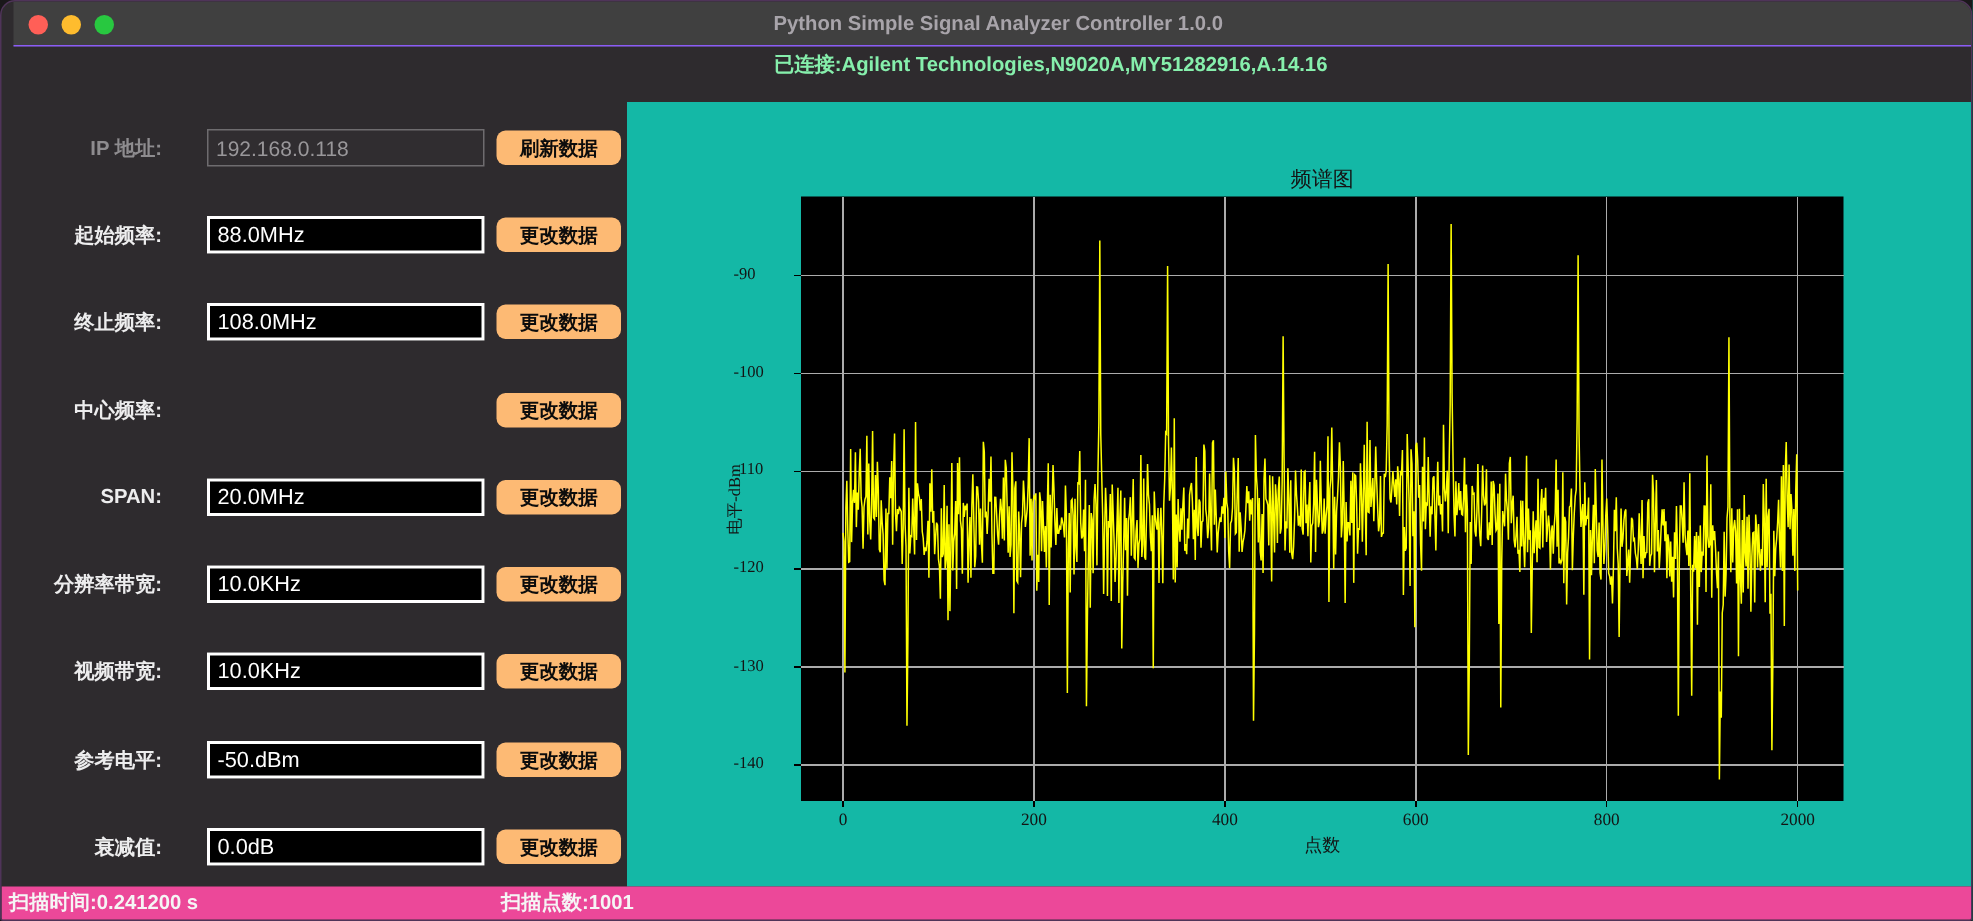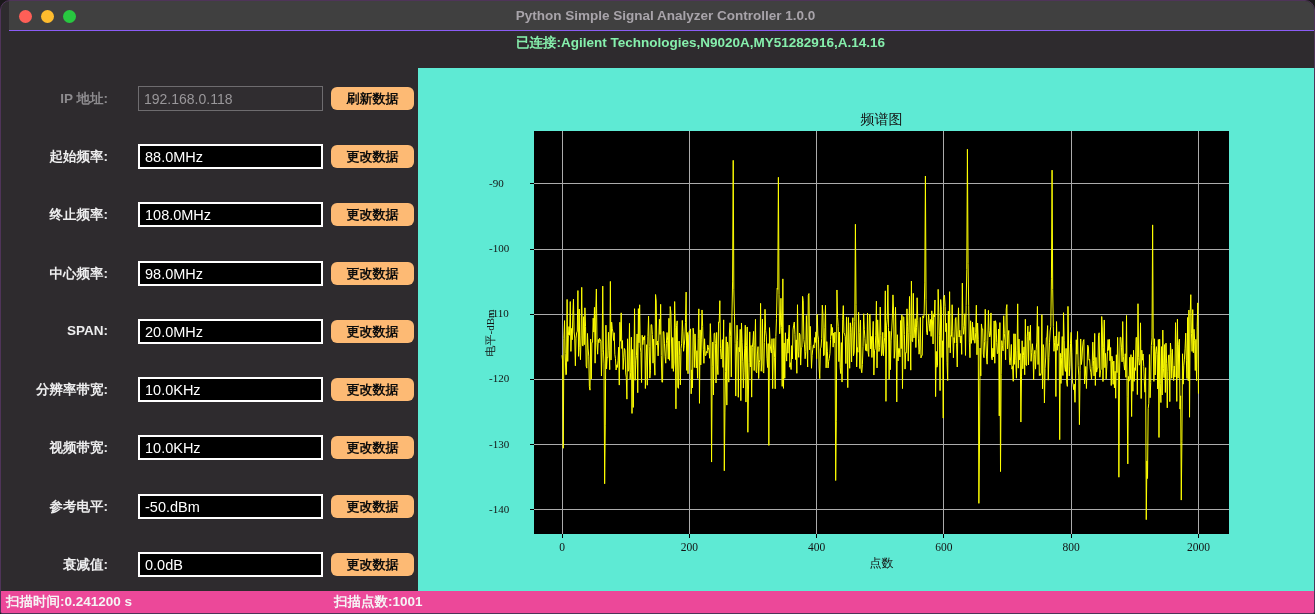--- a/index.html
+++ b/index.html
@@ -26,21 +26,21 @@
   .lbl{position:absolute;left:6px;top:4px;width:101px;text-align:right;color:#ededee;font-size:13.5px;font-weight:600;}
   .lbl.dim{color:#8e8c8f;}
   .inp{position:absolute;left:137px;top:0;width:185px;height:25px;box-sizing:border-box;
     background:#000;border:2px solid #fff;color:#fff;font-size:14.5px;font-weight:400;
     padding:0 5px;font-family:"Liberation Sans","DejaVu Sans",sans-serif;outline:none;}
   .inp.dim{background:#302d30;border:1px solid #6e6c6f;color:#99979a;font-size:14px;}
   .btn{position:absolute;left:330px;top:1px;width:83px;height:23px;background:#fdba74;color:#0c0c0c;
     border:none;border-radius:6px;font-size:13px;font-weight:600;
     font-family:"Liberation Sans","DejaVu Sans",sans-serif;padding:0;}
   
-  .figure{position:absolute;left:417px;top:67px;width:898px;height:523px;background:#5eead4;}
+  .figure{position:absolute;left:417px;top:67px;width:898px;height:523px;background:#14b8a6;}
   .figure svg{position:absolute;left:0;top:0;}
   .plot-text{position:absolute;color:#141414;font-family:"Liberation Serif","DejaVu Serif",serif;}
   .plot-title{font-size:14px;transform:translateX(-50%);}
   .axis-label{font-size:12px;}
   .xlabel{transform:translateX(-50%);}
   .ylabel{transform:translate(-50%,-50%) rotate(-90deg);white-space:nowrap;font-size:11px;}
   .ytick{width:40px;text-align:left;font-size:11px;}
   .xtick{width:50px;text-align:center;font-size:11.5px;}
   
   .bottombar{position:absolute;left:0;top:590px;width:100%;height:24px;background:#ec4899;}
@@ -72,21 +72,20 @@
     <input class="inp" value="88.0MHz" style="">
     <button class="btn">更改数据</button>
   </div>
   <div class="row" style="top:201px">
     <span class="lbl">终止频率:</span>
     <input class="inp" value="108.0MHz" style="">
     <button class="btn">更改数据</button>
   </div>
   <div class="row" style="top:260px">
     <span class="lbl">中心频率:</span>
-    <input class="inp" value="98.0MHz" style="">
     <button class="btn">更改数据</button>
   </div>
   <div class="row" style="top:318px">
     <span class="lbl">SPAN:</span>
     <input class="inp" value="20.0MHz" style="">
     <button class="btn">更改数据</button>
   </div>
   <div class="row" style="top:376px">
     <span class="lbl">分辨率带宽:</span>
     <input class="inp" value="10.0KHz" style="">

